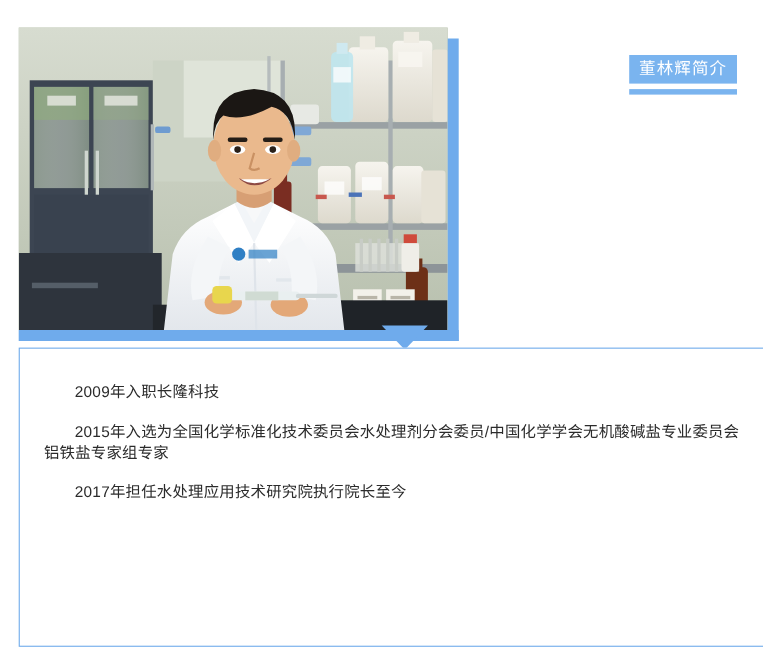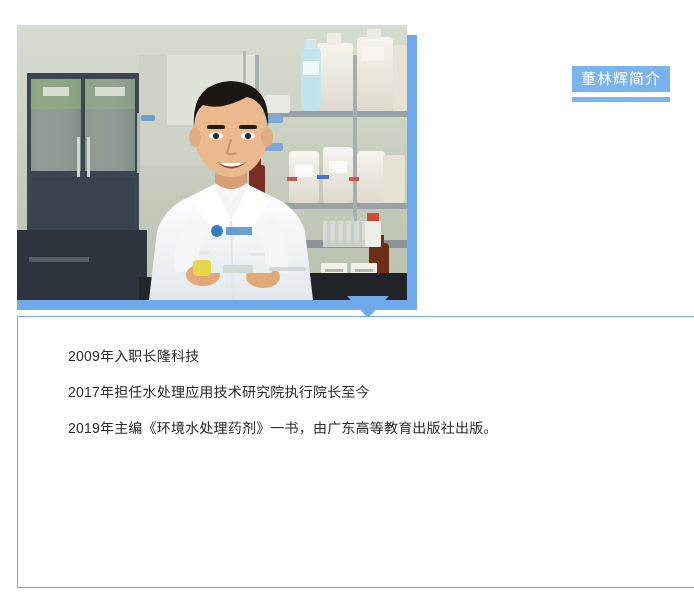--- a/index.html
+++ b/index.html
@@ -63,21 +63,21 @@
     height: 0;
     border-left: 21px solid transparent;
     border-right: 21px solid transparent;
     border-top: 22px solid #6fabec;
   }
 
   
   .badge-wrap {
     position: absolute;
     left: 572px;
-    top: 66px;
+    top: 50px;
     width: 98px;
   }
   .badge {
     background: #7ab4ef;
     color: #ffffff;
     font-size: 15px;
     line-height: 26px;
     height: 26px;
     text-align: center;
     letter-spacing: 1px;
@@ -272,16 +272,16 @@
 <div class="pointer"></div>
 
 <div class="badge-wrap">
   <div class="badge">董林辉简介</div>
   <div class="badge-underline"></div>
 </div>
 
 <div class="card">
   <div class="card-inner">
     <p class="bio-line">2009年入职长隆科技</p>
+    <p class="bio-line">2015年入选为全国化学标准化技术委员会水处理剂分会委员/中国化学学会无机酸碱盐专业委员会铝铁盐专家组专家</p>
     <p class="bio-line">2017年担任水处理应用技术研究院执行院长至今</p>
-    <p class="bio-line">2019年主编《环境水处理药剂》一书，由广东高等教育出版社出版。</p>
   </div>
 </div>
 
 </body></html>

